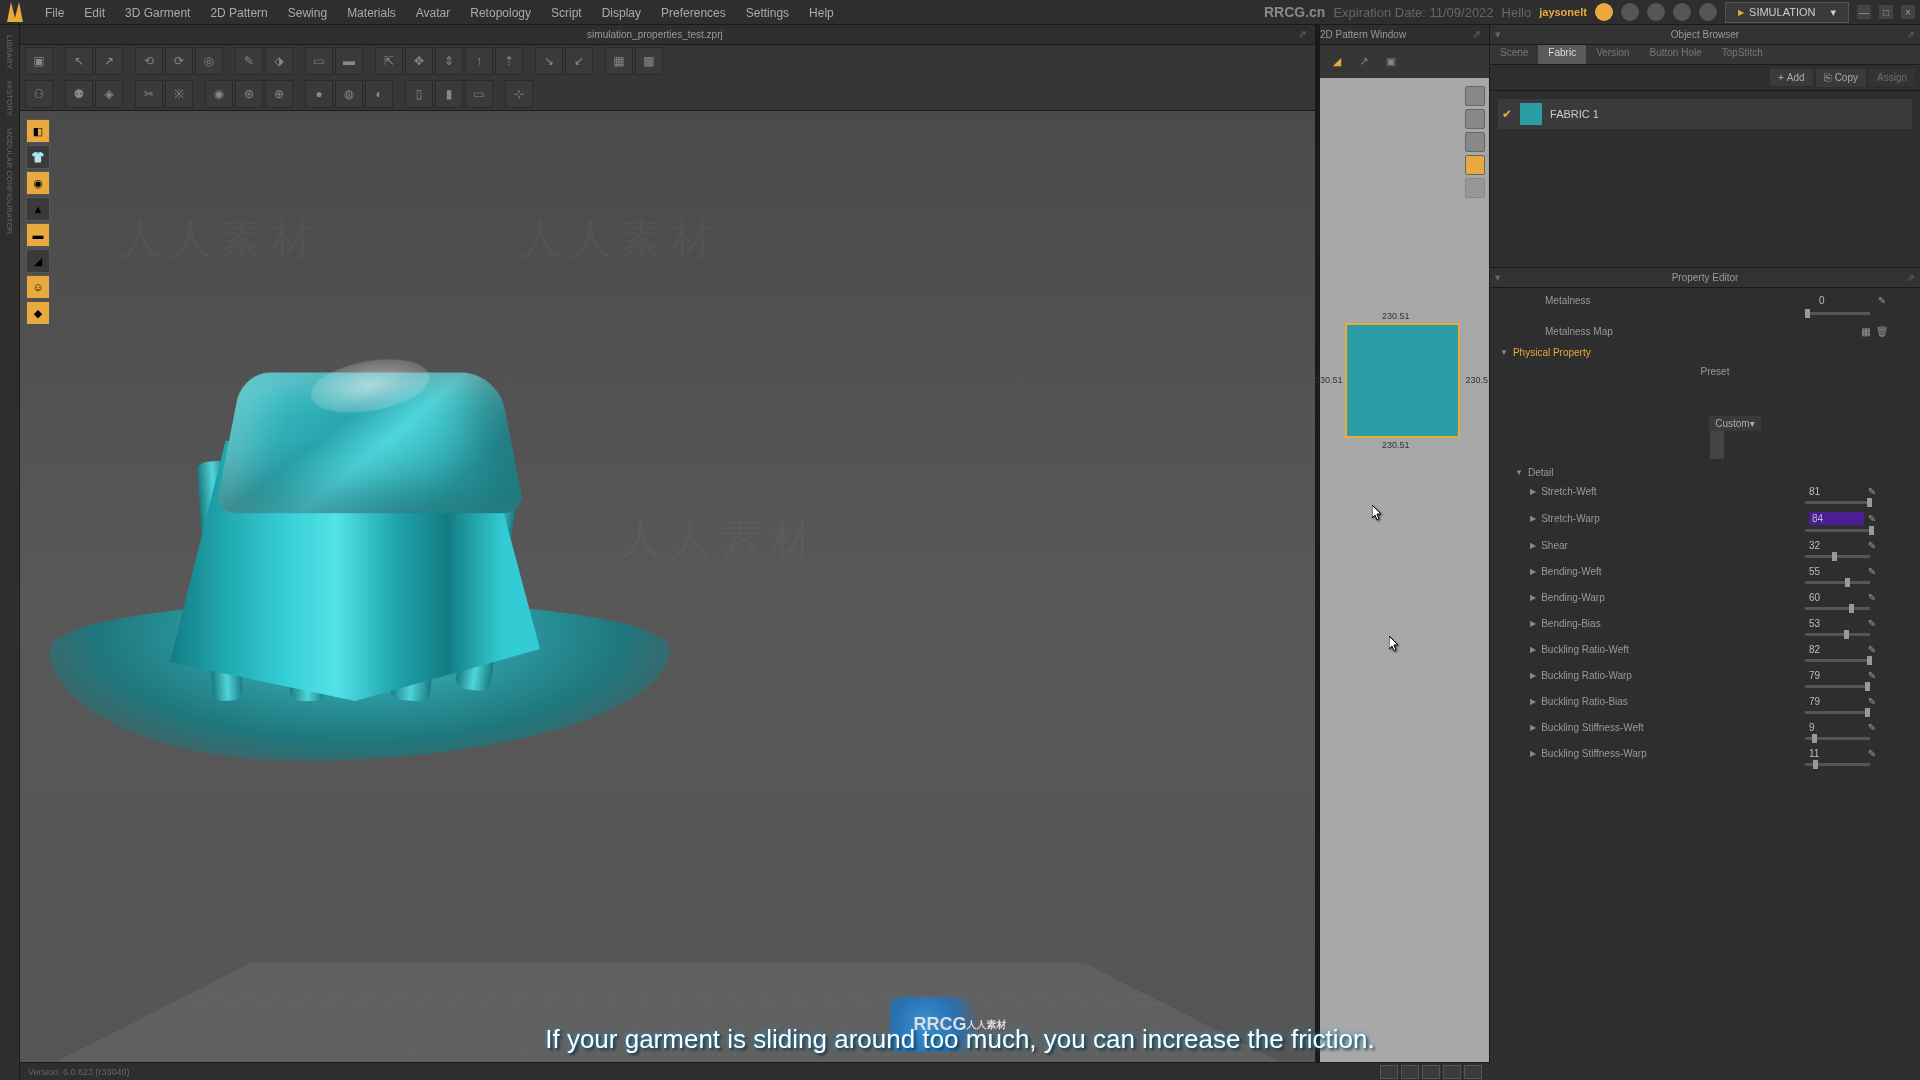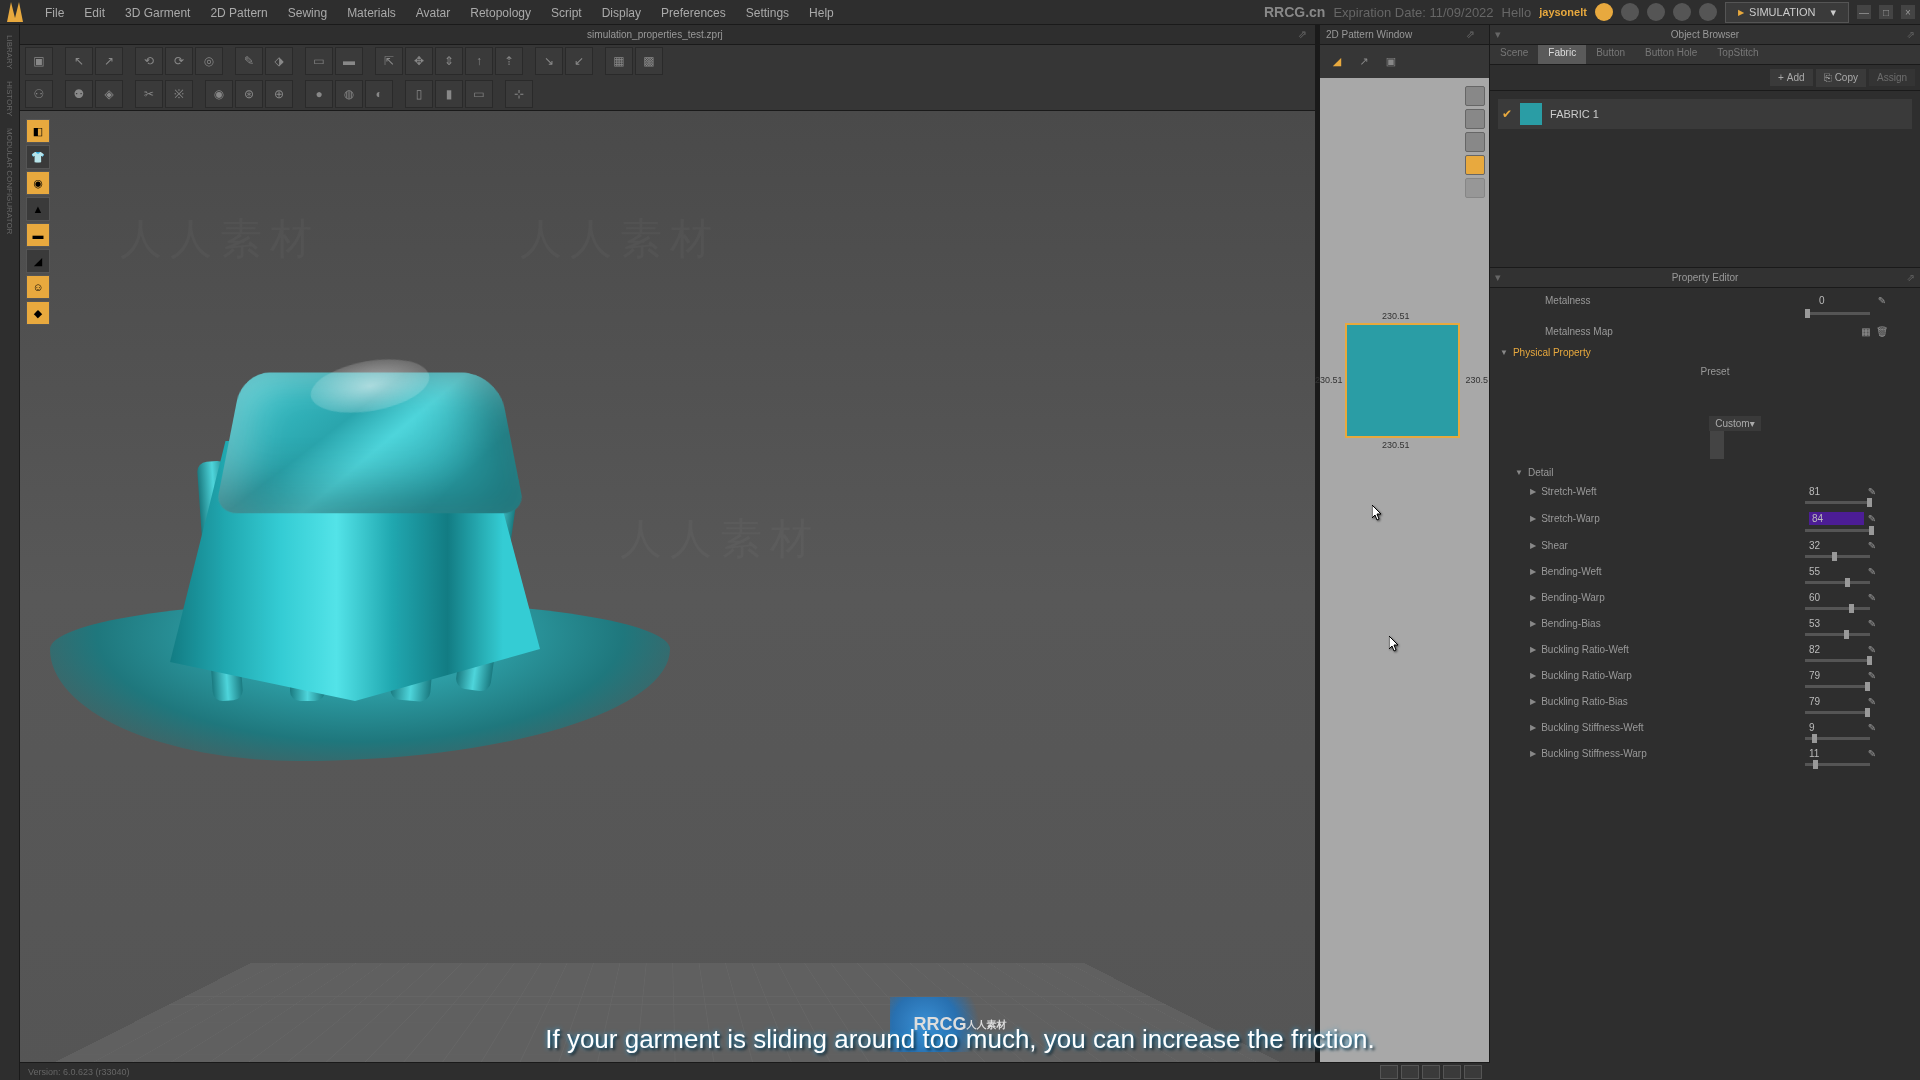--- a/index.html
+++ b/index.html
@@ -49,21 +49,21 @@
     .fold { position: absolute; background: linear-gradient(90deg, #1a7a80, #4ed5db, #1a7a80); border-radius: 10px; }
     .f1 { left: 155px; top: 140px; width: 30px; height: 240px; transform: rotate(-4deg); }
     .f2 { left: 240px; top: 140px; width: 35px; height: 240px; }
     .f3 { left: 350px; top: 140px; width: 40px; height: 240px; transform: rotate(5deg); }
     .f4 { left: 420px; top: 150px; width: 35px; height: 220px; transform: rotate(8deg); }
     .highlight { position: absolute; left: 260px; top: 40px; width: 120px; height: 50px; background: radial-gradient(ellipse, rgba(255,255,255,0.55), transparent); border-radius:50%; transform: rotate(-10deg); }
     
     .divider-v { width: 5px; background: #1a1a1a; cursor: ew-resize; }
     
     .pattern-col { width: 170px; background: #383838; display: flex; flex-direction: column; border-right: 1px solid #1a1a1a; }
-    .pattern-header { background: #2e2e2e; height: 20px; display: flex; align-items: center; justify-content: space-between; padding: 0 6px; border-bottom: 1px solid #1a1a1a; }
+    .pattern-header { background: #2e2e2e; height: 20px; display: flex; align-items: center; justify-content: space-between; padding: 0 0; border-bottom: 1px solid #1a1a1a; }
     .pattern-title { color: #999; font-size: 10px; }
     .pattern-tools { background: #363636; height: 33px; display: flex; align-items: center; padding: 0 5px; gap: 3px; }
     .pt-icon { width: 24px; height: 24px; display:flex;align-items:center;justify-content:center;color:#888;font-size:11px; }
     .pt-icon.active { color: #e8a93e; }
     .pattern-canvas { flex: 1; background: #a8a8a8; position: relative; padding: 5px; }
     .pside-icons { position: absolute; right: 4px; top: 8px; display: flex; flex-direction: column; gap: 3px; }
     .ps-icon { width: 20px; height: 20px; background: #888; border: 1px solid #666; border-radius: 2px; }
     .ps-icon.hl { background: #e8a93e; }
     .pattern-piece { position: absolute; left: 25px; top: 245px; width: 115px; height: 115px; background: #2a9da5; border: 2px solid #e8a93e; }
     .dim-label { position: absolute; color: #333; font-size: 9px; }
@@ -269,21 +269,21 @@
 
   <div class="right-col">
     <div class="ob-header">
       <span class="ob-arrow">▾</span>
       <span class="ob-title">Object Browser</span>
       <span class="ob-pop">⇗</span>
     </div>
     <div class="ob-tabs" id="ob-tabs">
         <div class="ob-tab">Scene</div>
         <div class="ob-tab active">Fabric</div>
-        <div class="ob-tab">Button</div>
+        <div class="ob-tab">Version</div>
         <div class="ob-tab">Button Hole</div>
         <div class="ob-tab">TopStitch</div>
       </div>
     <div class="ob-actions">
       <div class="ob-act">+ <span>Add</span></div>
       <div class="ob-act">⎘ <span>Copy</span></div>
       <div class="ob-act disabled">
           <span>Assign</span>
         </div>
     </div>

